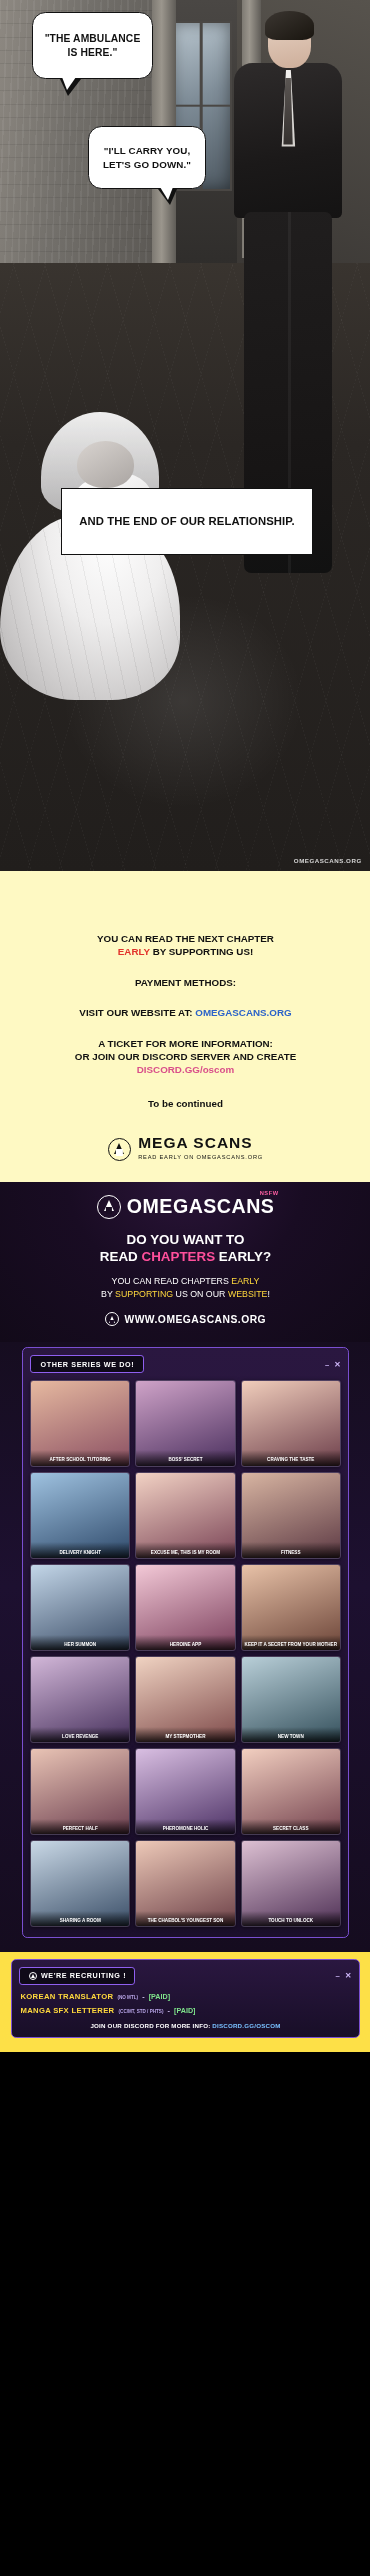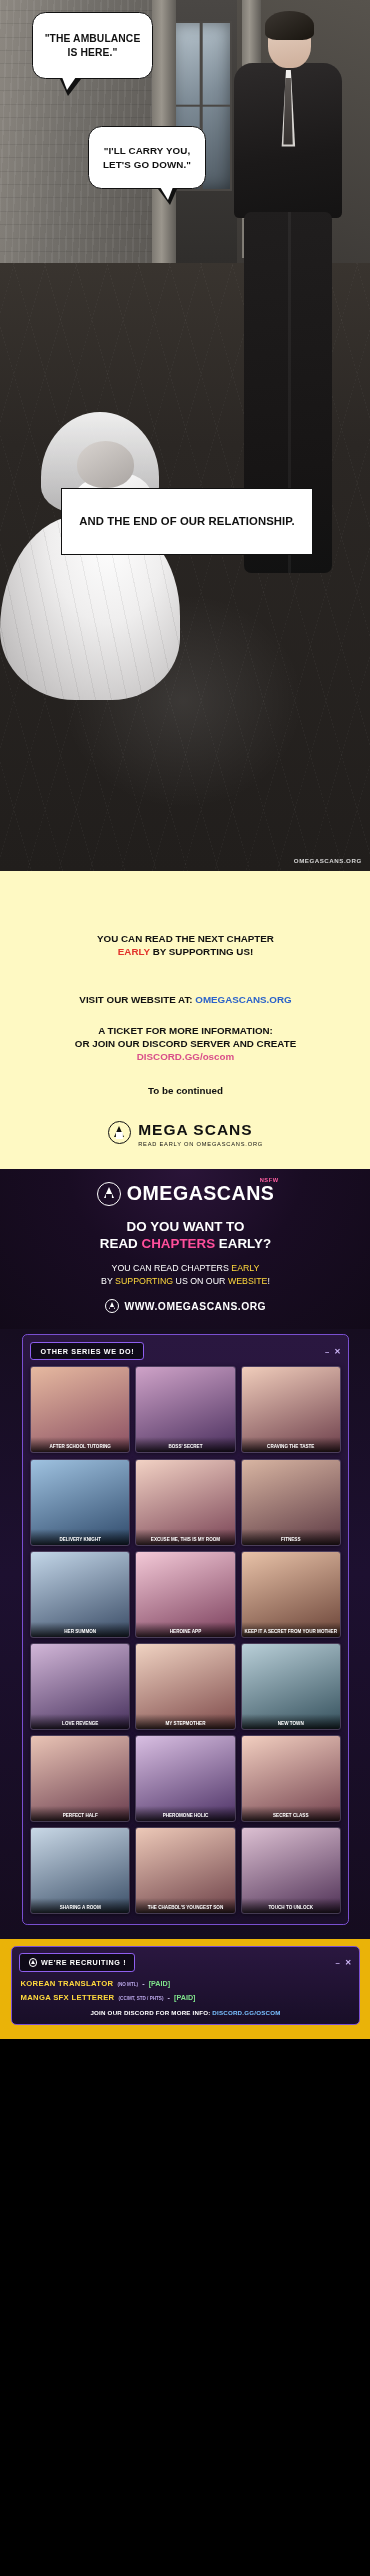--- a/index.html
+++ b/index.html
@@ -212,21 +212,21 @@
   }
   .promo-white .line { font-size:9.8px; margin:0 0 2.1px; font-weight:700; }
   .promo-white .sp { height:17.5px; }
   .accent-red { color:#e2322b; }
   .accent-blue { color:#2b63c9; }
   .accent-pink { color:#d94f8a; }
   .tbc {
     font-size:9.8px; font-weight:700; margin-top:23px; color:#111;
   }
   .og-logo-row {
-    margin-top:25px; display:flex; align-items:flex-start; justify-content:center; gap:7.2px;
+    margin-top:25px; display:flex; align-items:flex-end; justify-content:center; gap:7.2px;
   }
   .og-mark {
     width:23px; height:23px; border:1.5px solid #111; border-radius:50%;
     position:relative; display:inline-block;
   }
   .og-mark:after {
     content:""; position:absolute; left:50%; top:3.6px; transform:translateX(-50%);
     width:0; height:0;
     border-left:5.7px solid transparent; border-right:5.7px solid transparent;
     border-bottom:11.3px solid #111;
@@ -322,21 +322,21 @@
   .card .tint { position:absolute; inset:0; }
   .card .label {
     position:absolute; left:0; right:0; bottom:0;
     background: linear-gradient(180deg, rgba(0,0,0,0), rgba(0,0,0,.82));
     color:#fff; font-size:4.6px; font-weight:700; padding:7.2px 2.6px 2.6px;
     text-align:center; line-height:1.2;
   }
 
   
   .recruit-wrap {
-    width:371px; background:#eab308; padding:7.2px 0 13.4px;
+    width:371px; background:#fde047; padding:7.2px 0 13.4px;
   }
   .recruit-panel {
     margin:0 11.3px; border:1px solid #7a4fd1; border-radius:5.2px;
     background: linear-gradient(180deg,#2a1740,#180e27);
     padding:6.2px 7.2px 8.2px;
   }
   .recruit-head {
     display:flex; align-items:center; justify-content:space-between; margin-bottom:7.2px;
   }
   .recruit-title {
@@ -416,20 +416,21 @@
 
   <section class="promo-white">
     <p class="line">YOU CAN READ THE NEXT CHAPTER</p>
     <p class="line">
       <span class="accent-red">EARLY</span>
       <span>BY SUPPORTING US!</span>
     </p>
 
     <div class="sp"></div>
 
+    <p class="line">PAYMENT METHODS:</p>
 
     <div class="sp"></div>
 
     <p class="line">
       <span>VISIT OUR WEBSITE AT:</span>
       <span class="accent-blue">OMEGASCANS.ORG</span>
     </p>
 
     <div class="sp"></div>
 

